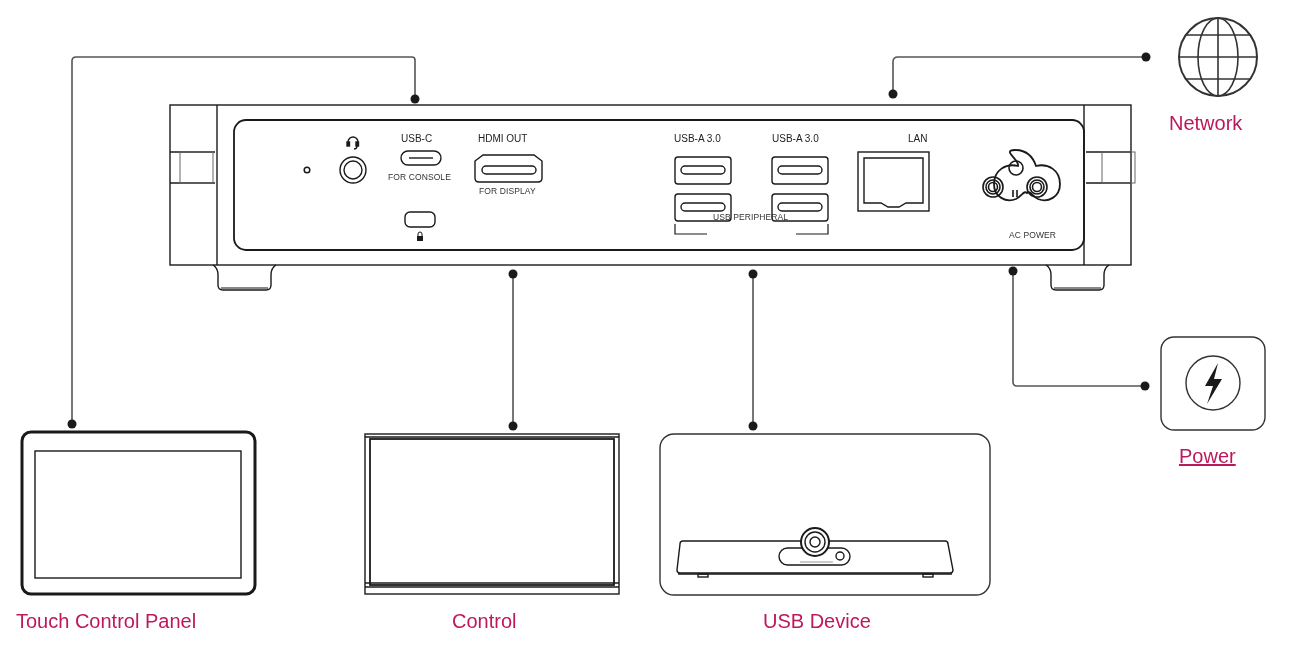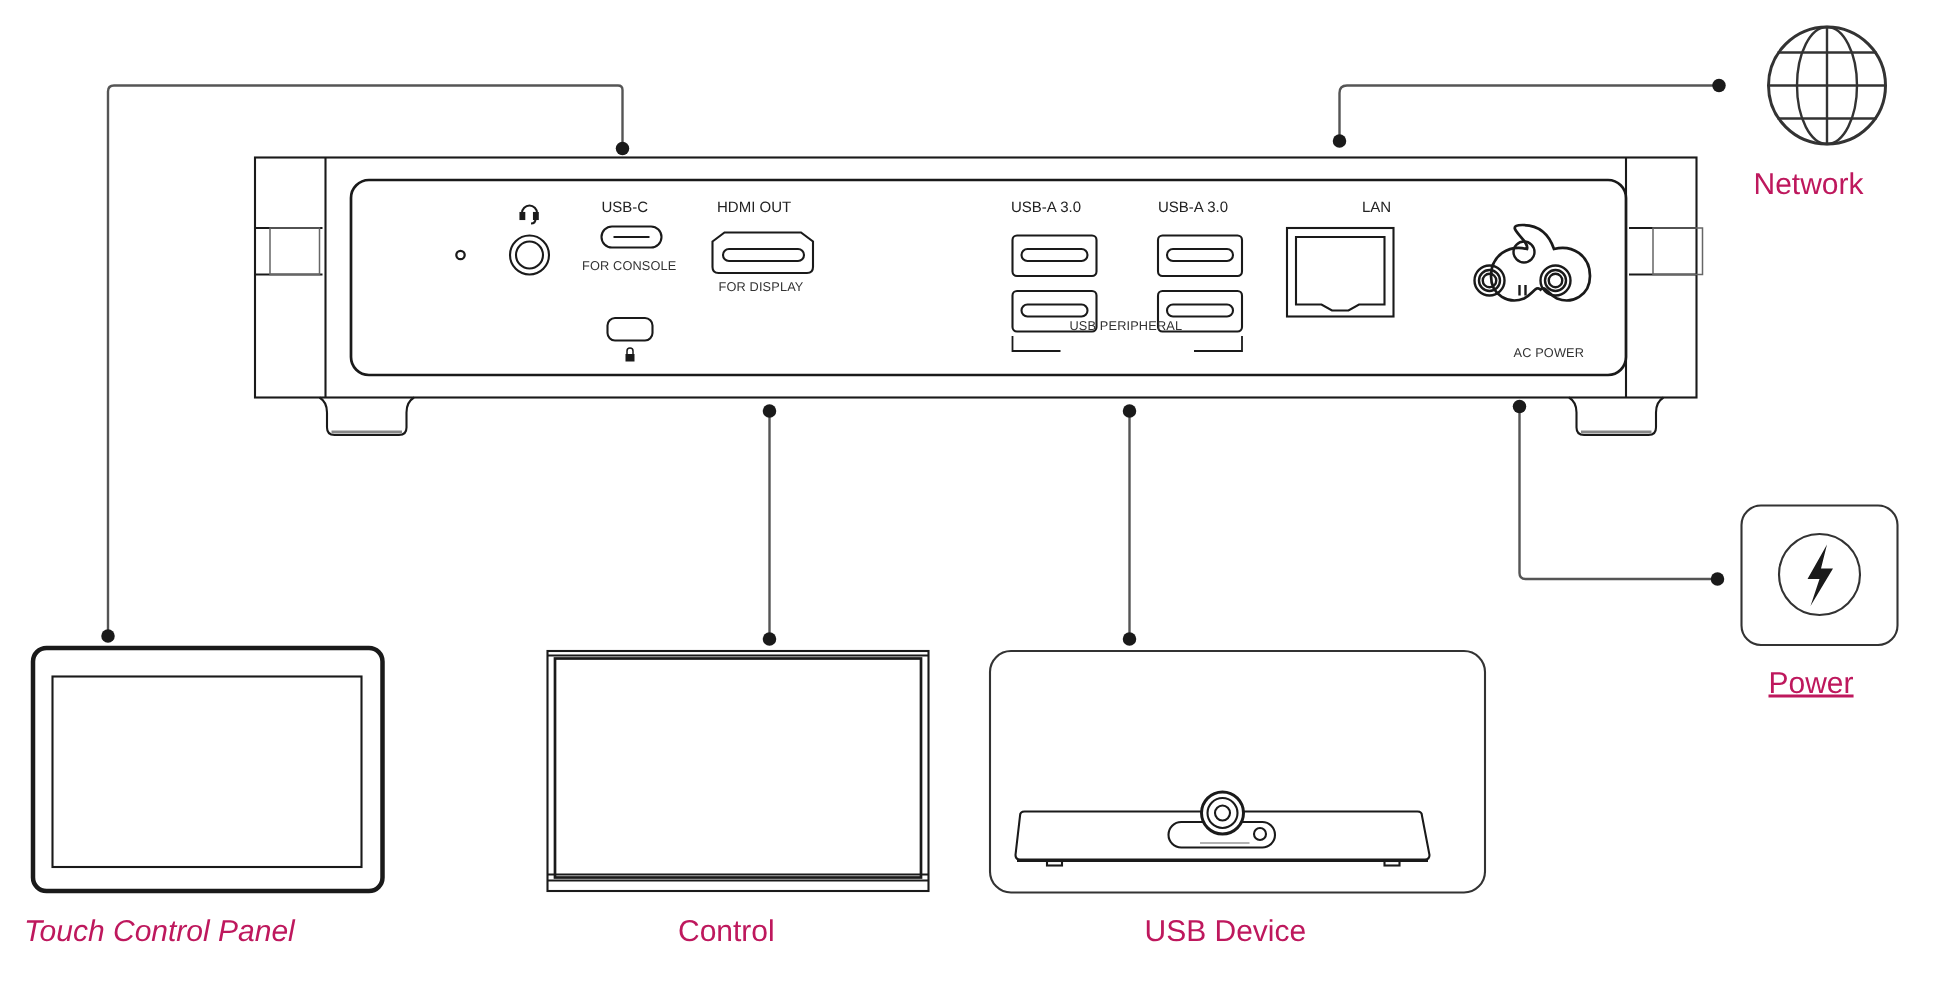--- a/index.html
+++ b/index.html
@@ -168,15 +168,15 @@
 <span class="lbl port" style="left:478px; top:133px;text-align:right;">HDMI OUT</span>
 <span class="lbl small" style="left:479px; top:186px;text-align:center;">FOR DISPLAY</span>
 <span class="lbl port" style="left:674px; top:133px;">USB-A 3.0</span>
 <span class="lbl port" style="left:772px; top:133px;">USB-A 3.0</span>
 <span class="lbl small" style="left:713px; top:212px;">USB PERIPHERAL</span>
 <span class="lbl port" style="left:908px; top:133px;">LAN</span>
 <span class="lbl small" style="left:989px; top:230px;margin-left:20px;">AC POWER</span>
 
 <span class="lbl big" style="left:1169px; top:112px;">Network</span>
 <span class="lbl big" style="left:1179px; top:445px;text-decoration:underline;">Power</span>
-<span class="lbl big" style="left:16px; top:610px;font-style:italic;">Touch Control Panel</span>
+<span class="lbl big" style="left:16px; top:610px;">Touch Control Panel</span>
 <span class="lbl big" style="left:452px; top:610px;">Control</span>
 <span class="lbl big" style="left:763px; top:610px;">USB Device</span>
 
 </body></html>

